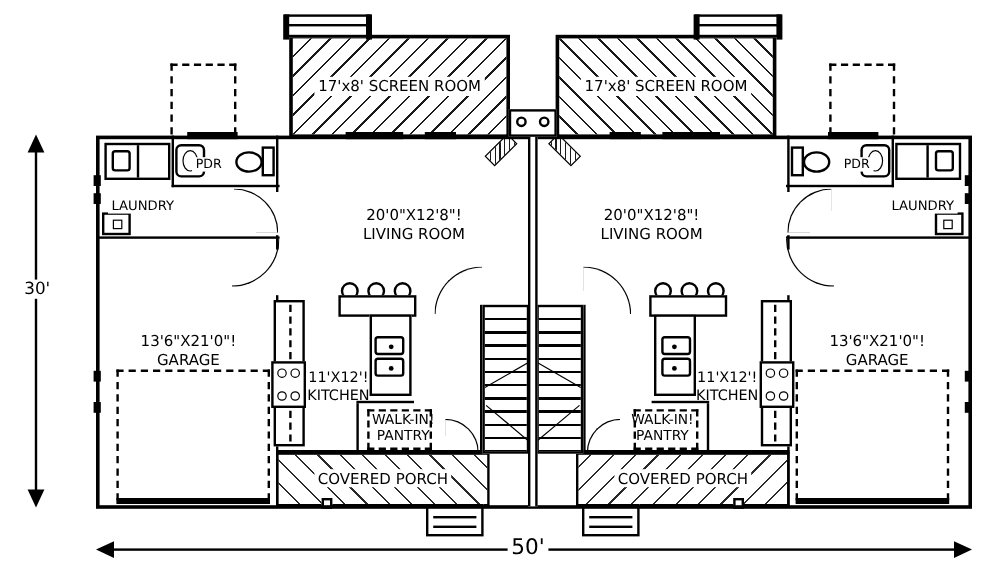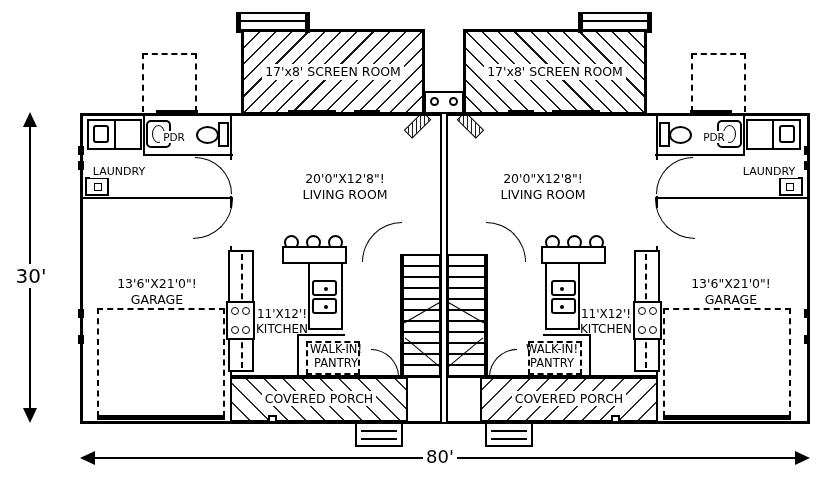--- a/index.html
+++ b/index.html
@@ -215,27 +215,27 @@
   <div class="a" style="left:440px;top:113px;width:8px;height:309px;border-left:2px solid #000;border-right:2px solid #000;background:#fff;"></div>
   <div class="a b2" style="left:424px;top:91px;width:40px;height:23px;">
     <div class="circle a" style="left:4px;top:4px;width:9px;height:9px;"></div>
     <div class="circle a" style="right:4px;top:4px;width:9px;height:9px;"></div>
   </div>
 
   <div class="a" style="left:0;top:0;">
     <div class="a" style="left:29px;top:118px;width:2px;height:300px;background:#000;"></div>
     <div class="a" style="left:23px;top:112px;width:0;height:0;border-left:7px solid transparent;border-right:7px solid transparent;border-bottom:15px solid #000;"></div>
     <div class="a" style="left:23px;top:408px;width:0;height:0;border-left:7px solid transparent;border-right:7px solid transparent;border-top:15px solid #000;"></div>
-    <div class="lbl" style="left:10px;top:264px;width:42px;font-size:20px;"><span>30'</span></div>
+    <div class="lbl" style="left:10px;top:233px;width:42px;font-size:14px;"><span>30'</span></div>
   </div>
   <div class="a" style="left:0;top:0;">
     <div class="a" style="left:86px;top:457px;width:718px;height:2px;background:#000;"></div>
     <div class="a" style="left:80px;top:451px;width:0;height:0;border-top:7px solid transparent;border-bottom:7px solid transparent;border-right:15px solid #000;"></div>
     <div class="a" style="left:795px;top:451px;width:0;height:0;border-top:7px solid transparent;border-bottom:7px solid transparent;border-left:15px solid #000;"></div>
-    <div class="lbl" style="left:404px;top:446px;width:72px;font-size:18px;"><span>80'</span></div>
+    <div class="lbl" style="left:404px;top:446px;width:72px;font-size:18px;"><span>50'</span></div>
   </div>
 
   <div class="lbl flex" style="left:241px;top:29px;width:184px;height:86px;font-size:12.5px;">
     <span>17'x8' SCREEN ROOM</span>
     </div>
   <div class="lbl flex" style="left:463px;top:29px;width:184px;height:86px;font-size:12.5px;">
     <span>17'x8' SCREEN ROOM</span>
     </div>
 
   <div class="lbl" style="left:280px;top:171px;width:130px;font-size:12.5px;">

